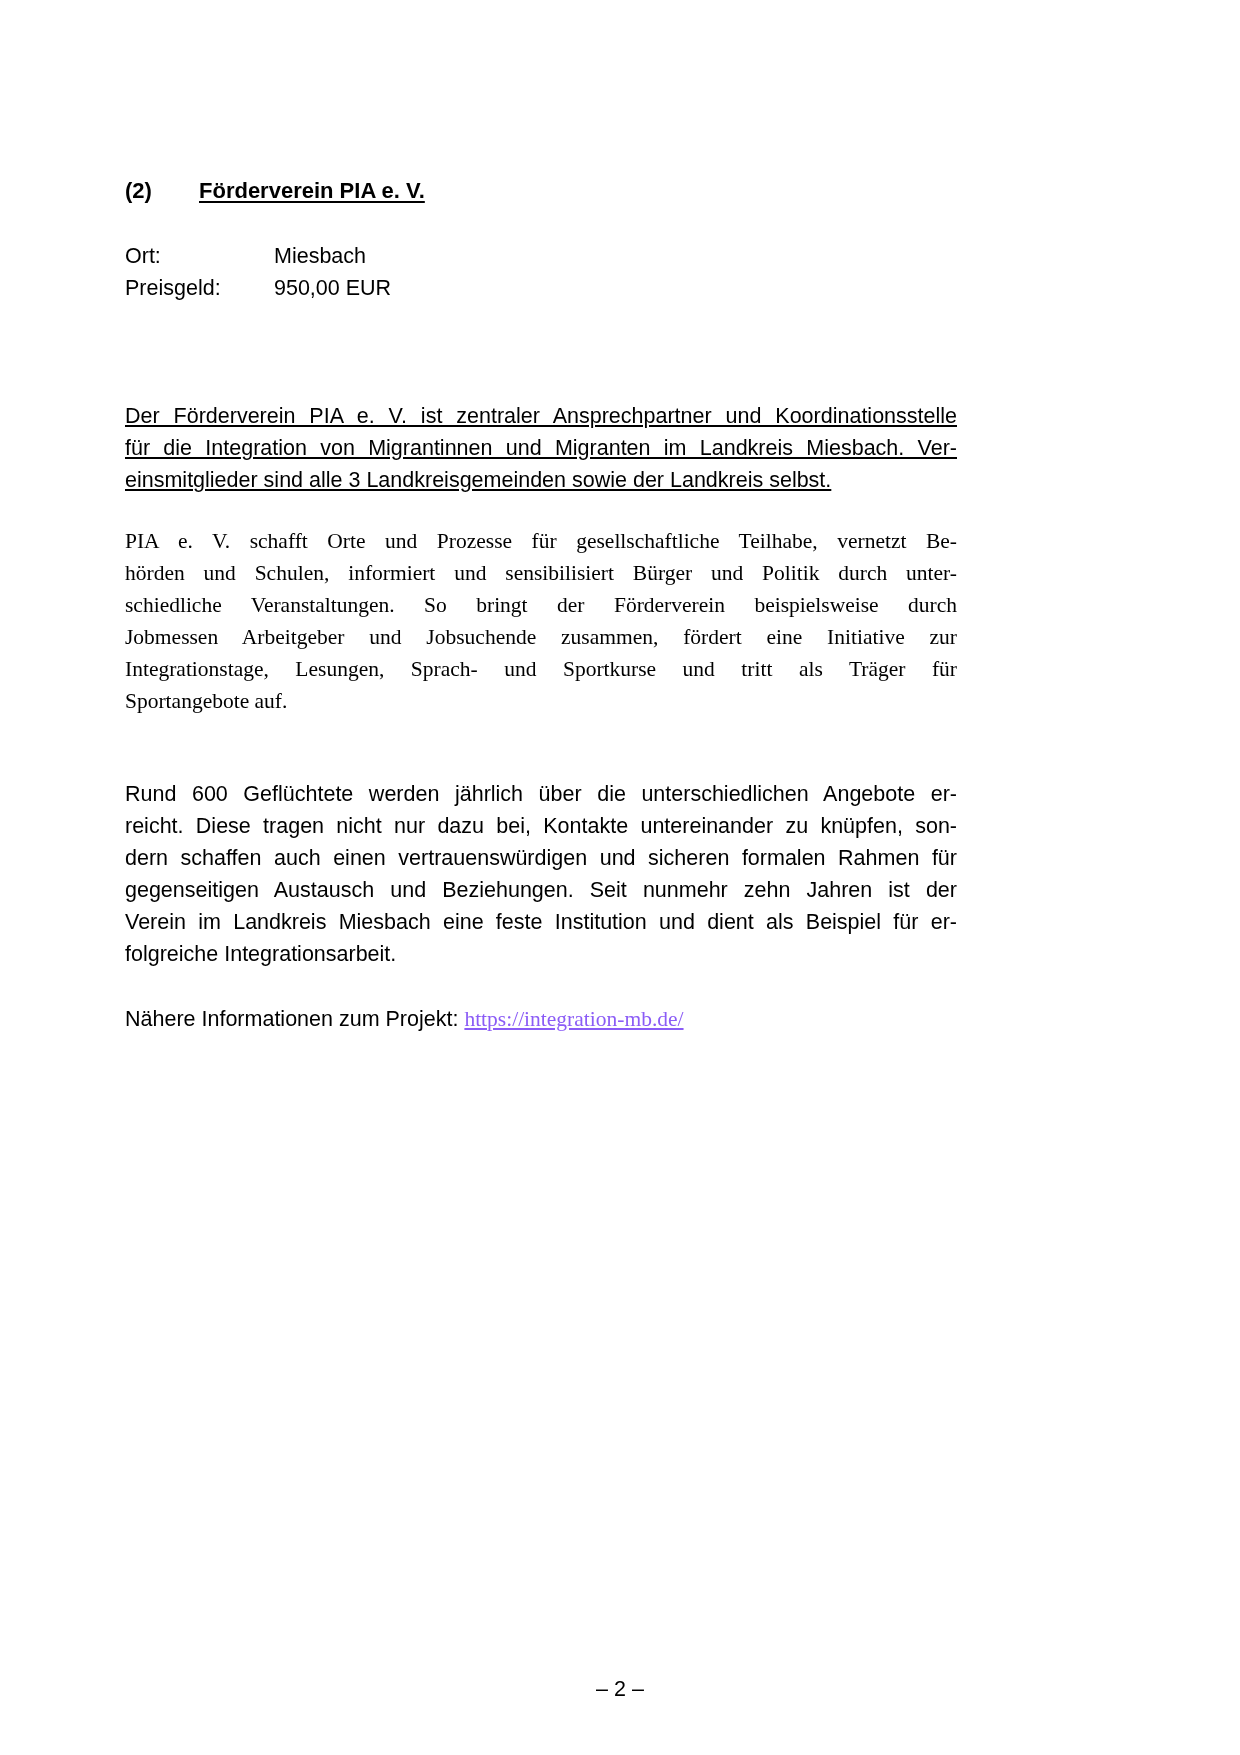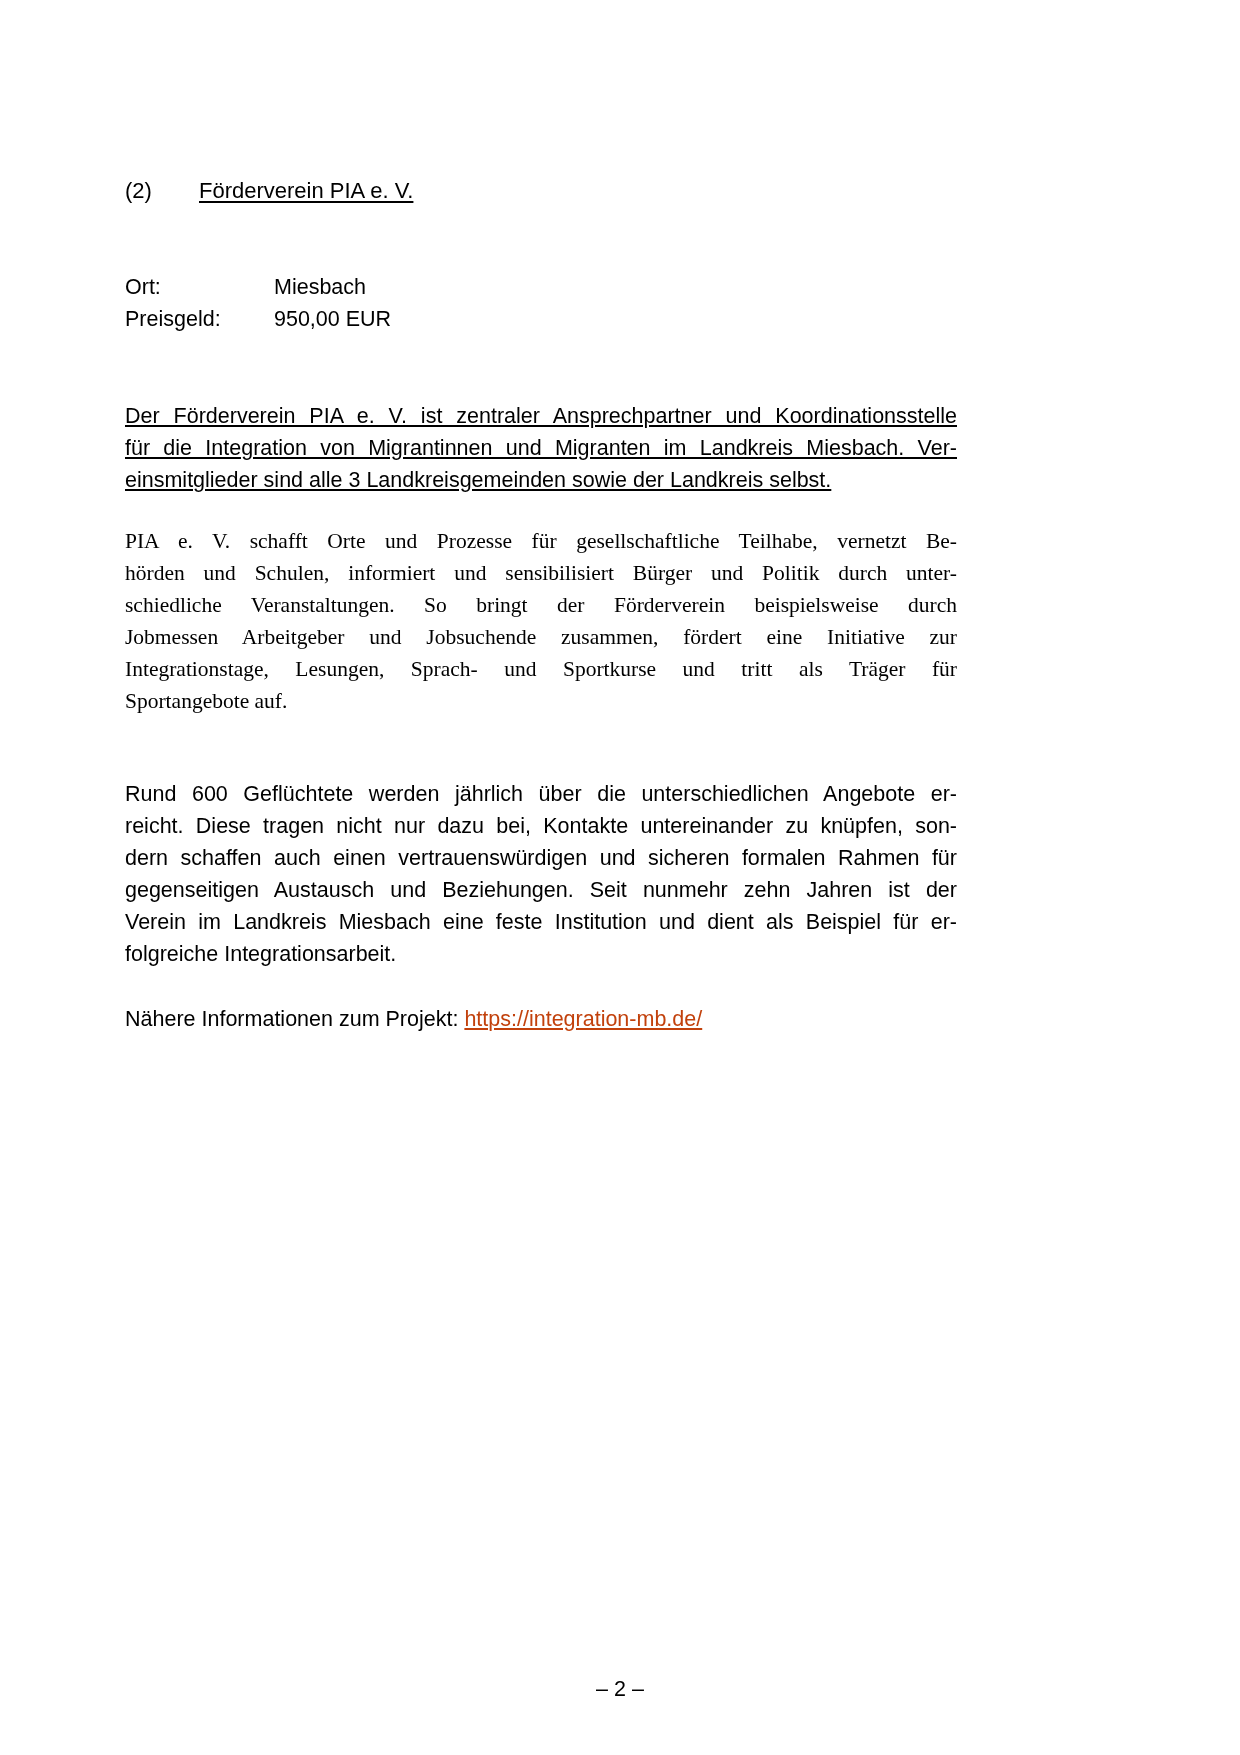--- a/index.html
+++ b/index.html
@@ -1,26 +1,26 @@
 <!DOCTYPE html>
 <html><head>
 <meta charset="utf-8">
 <style>
   html, body { margin: 0; padding: 0; background: #ffffff; }
   body { width: 1240px; height: 1755px; position: relative; overflow: hidden;
          font-family: "Liberation Sans", sans-serif; color: #000; }
   .page { position: absolute; left: 0; top: 0; width: 1240px; height: 1755px; background: #fff; }
 
-  .heading { position: absolute; left: 125px; top: 178px; font-size: 22px; font-weight: normal; white-space: nowrap; }
+  .heading { position: absolute; left: 125px; top: 178px; font-size: 22px; font-weight: bold; white-space: nowrap; }
   .heading .num { display: inline-block; width: 74px; }
   .heading .title { text-decoration: underline; text-decoration-thickness: 2px; text-underline-offset: 3px; }
 
   .meta { position: absolute; left: 125px; top: 240px; font-size: 21.5px; }
   .meta .row { height: 32px; line-height: 32px; white-space: nowrap; }
-  .meta .label { display: inline-block; width: 149px; margin-top: 31px; }
+  .meta .label { display: inline-block; width: 149px; }
 
   .para { position: absolute; left: 125px; width: 832px; font-size: 21.5px; }
   .para .line { height: 32px; line-height: 32px; white-space: nowrap; text-align: justify; text-align-last: justify; }
   .para .line.last { text-align-last: left; }
   #p1 { top: 400px; text-decoration: underline; }
   #p2 { top: 525px; font-family: Liberation Serif, serif; }
   #p3 { top: 778px; }
 
   .info { position: absolute; left: 125px; top: 1003px; font-size: 21.5px; line-height: 32px; white-space: nowrap; }
   .info a { color: #1d8fc2; text-decoration: underline; text-underline-offset: 2px; cursor: pointer; }
@@ -63,18 +63,18 @@
   <div class="para" id="p3">
     <div class="line">Rund 600 Geflüchtete werden jährlich über die unterschiedlichen Angebote er-</div>
     <div class="line">reicht. Diese tragen nicht nur dazu bei, Kontakte untereinander zu knüpfen, son-</div>
     <div class="line">dern schaffen auch einen vertrauenswürdigen und sicheren formalen Rahmen für</div>
     <div class="line">gegenseitigen Austausch und Beziehungen. Seit nunmehr zehn Jahren ist der</div>
     <div class="line">Verein im Landkreis Miesbach eine feste Institution und dient als Beispiel für er-</div>
     <div class="line last">folgreiche Integrationsarbeit.</div>
   </div>
 
   <div class="info">
-    <span>Nähere Informationen zum Projekt: </span><a style="color: #c2410c;">https://integration-mb.de/</a>
+    <span>Nähere Informationen zum Projekt: </span><a style="color: #8b5cf6; font-family: Liberation Serif, serif;">https://integration-mb.de/</a>
   </div>
 
   <div class="pagenum">– 2 –</div>
 
 </div>
 
 </body></html>

